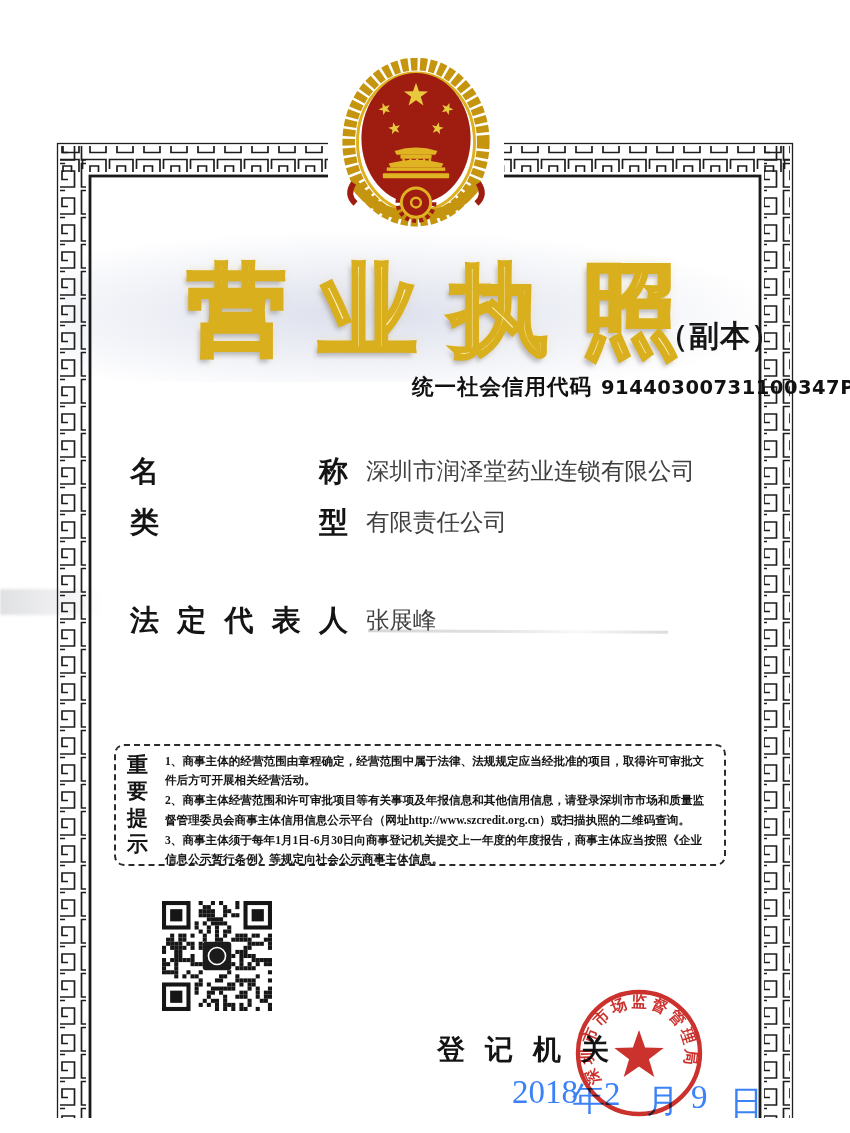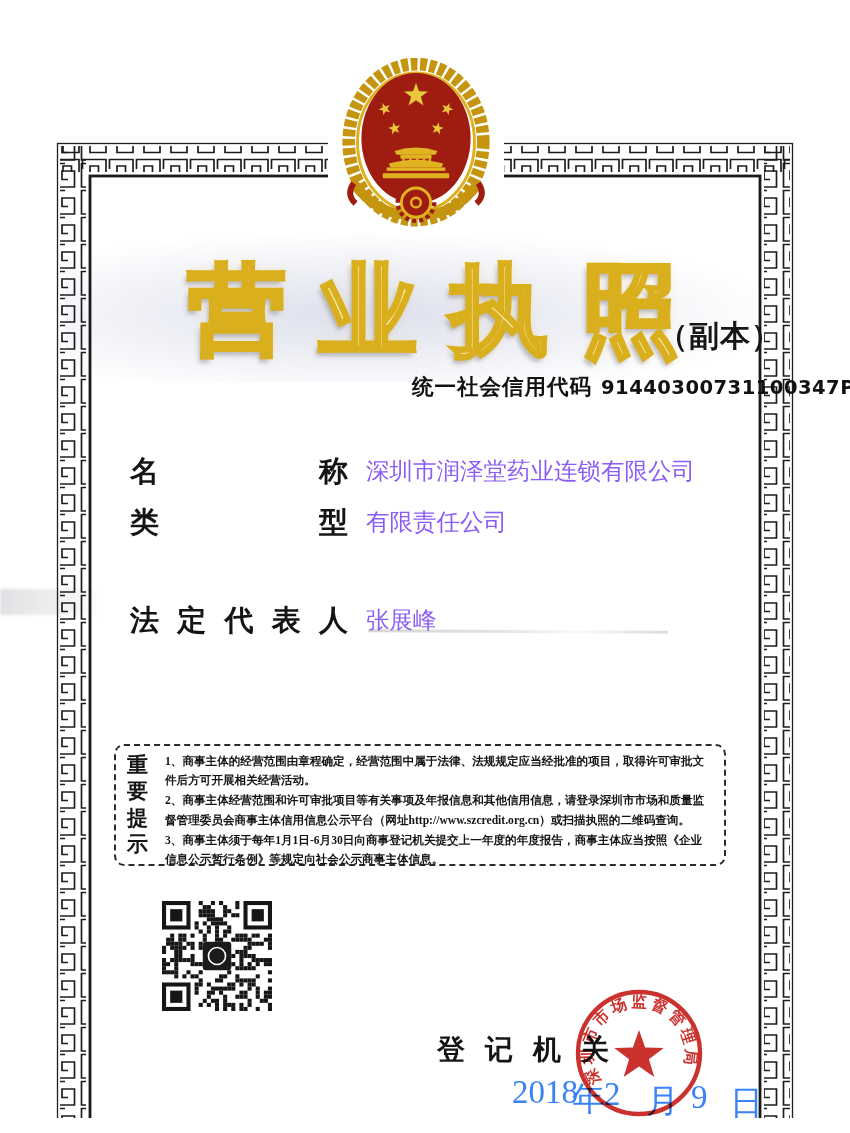--- a/index.html
+++ b/index.html
@@ -25,21 +25,21 @@
   .copy-label{position:absolute;left:658px;top:316px;z-index:3;font-size:30px;font-weight:700;
     font-family:"Liberation Sans","DejaVu Sans",sans-serif;letter-spacing:1px;color:#161616;}
   .credit{position:absolute;left:412px;top:372px;z-index:3;white-space:nowrap;}
   .credit .c-label{font-size:21.5px;font-weight:800;font-family:"Liberation Sans","DejaVu Sans",sans-serif;letter-spacing:1px;text-align:center;}
   .credit .c-value{font-size:19.5px;font-weight:700;font-family:"DejaVu Sans","Liberation Sans",sans-serif;margin-left:9px;letter-spacing:.5px;}
   
   .row{position:absolute;left:130px;z-index:3;white-space:nowrap;}
   .lbl{display:inline-block;width:218px;font-size:29px;font-weight:700;color:#141414;
        font-family:"Liberation Sans","DejaVu Sans",sans-serif;
        text-align:justify;text-align-last:justify;vertical-align:top;}
-  .val{display:inline-block;margin-left:18px;font-size:23.5px;font-weight:500;color:#8b5cf6;vertical-align:top;margin-top:3px;text-align:right;}
+  .val{display:inline-block;margin-left:18px;font-size:23.5px;font-weight:500;color:#404040;vertical-align:top;margin-top:3px;text-align:right;}
   .val-wrap{white-space:normal;width:468px;line-height:1.52;}
   
   .notice{position:absolute;left:114px;top:744px;width:612px;height:122px;z-index:3;
     border:2.2px dashed #2b2b2b;border-radius:10px;box-sizing:border-box;
     display:flex;align-items:stretch;padding:6px 12px 6px 9px;}
   .notice-title{display:flex;flex-direction:column;justify-content:space-between;
     font-size:21px;font-weight:800;line-height:1;width:24px;margin:3px 0 3px 2px;color:#141414;}
   .notice-body{flex:1;margin-left:14px;font-size:11.6px;font-weight:700;line-height:1.66;color:#151515;}
   .notice-body p{margin:0 0 1px 0;}
   

